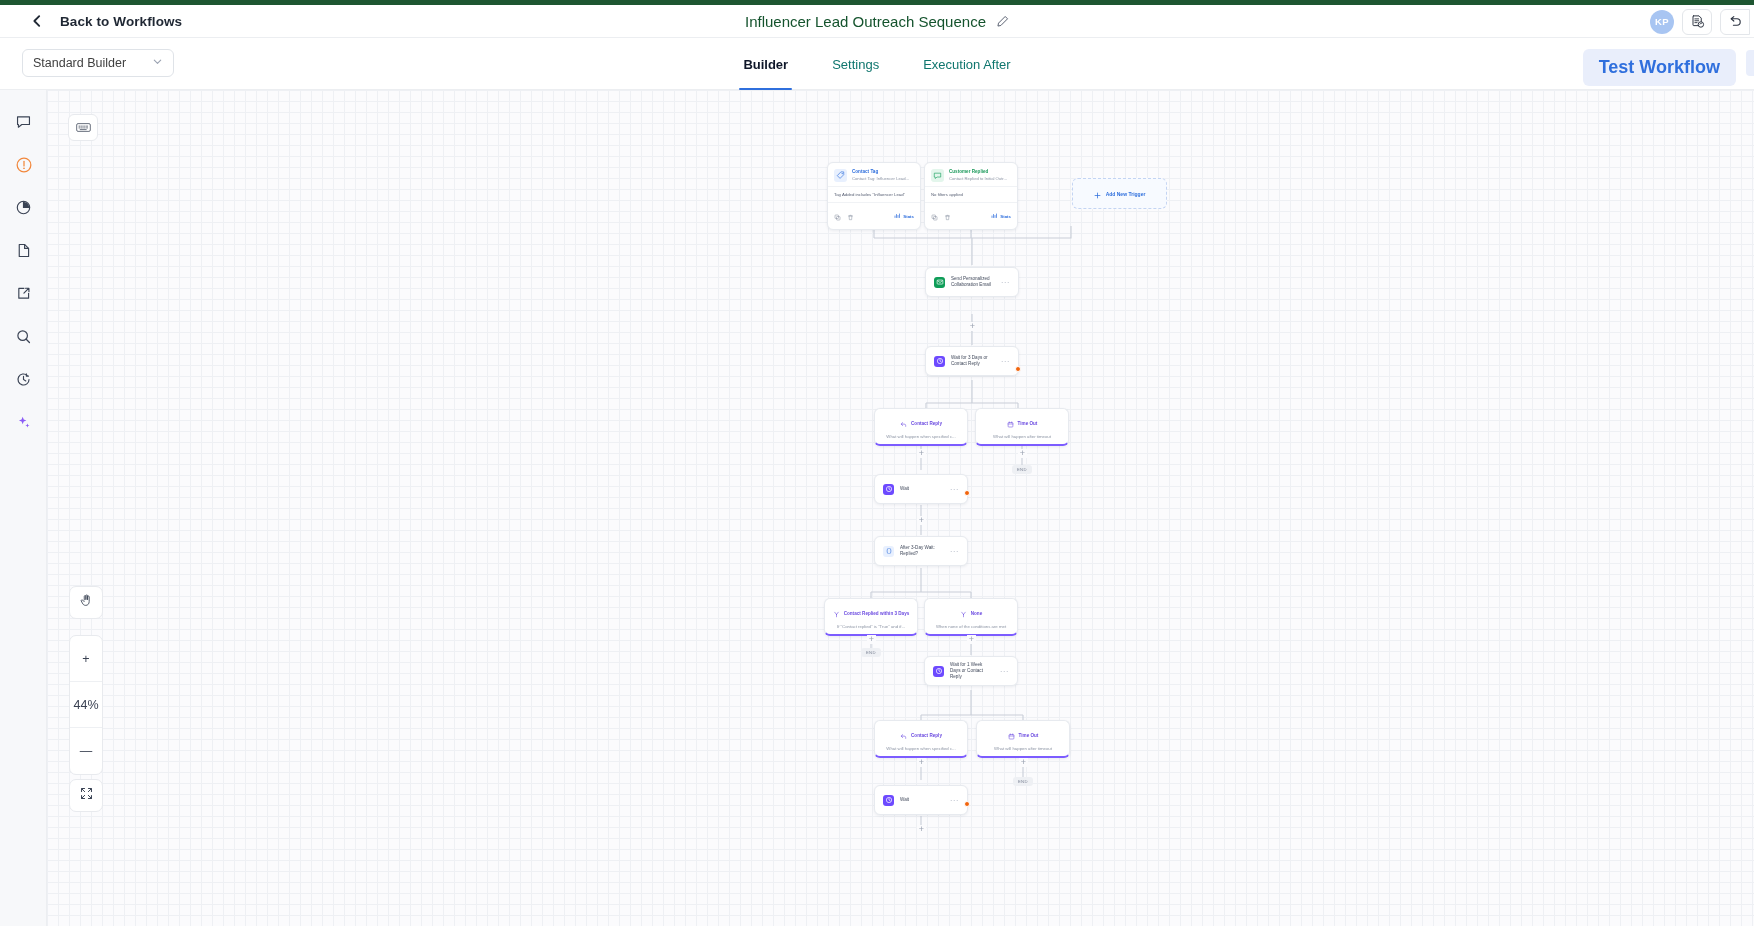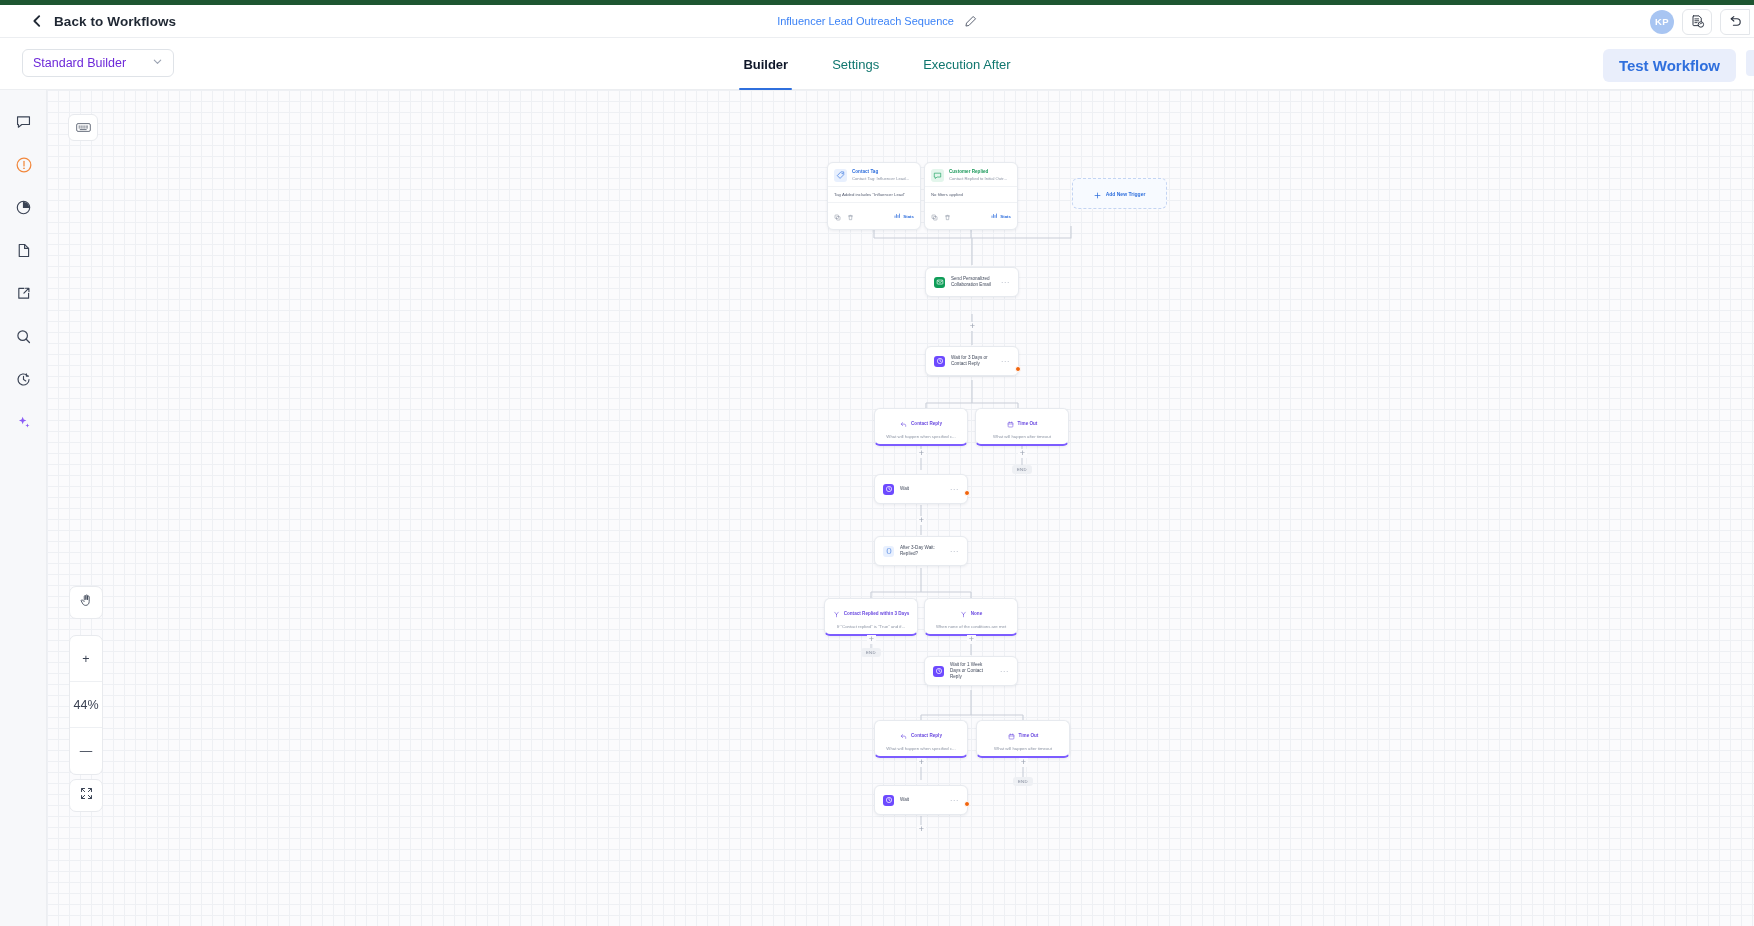--- a/index.html
+++ b/index.html
@@ -21,33 +21,33 @@
 
   
   .header {
     position: absolute; top: 5px; left: 0;
     width: 1754px; height: 33px;
     background: #ffffff;
     border-bottom: 1px solid #eceef1;
     display: flex; align-items: center;
   }
   .back-link {
-    display: flex; align-items: center; gap: 10px;
+    display: flex; align-items: center; gap: 16px;
     margin-left: 30px;
     cursor: pointer;
   }
   .back-chevron { width: 14px; height: 14px; display: block; }
   .back-label { font-size: 13.5px; font-weight: 700; color: #1f2733; letter-spacing: .1px; }
 
   .header-center {
     position: absolute; left: 0; right: 0; top: 0; bottom: 0;
     display: flex; align-items: center; justify-content: center; gap: 10px;
     pointer-events: none;
   }
-  .wf-title { font-size: 11px; font-weight: 400; color: #3b82f6; pointer-events: auto; }
+  .wf-title { font-size: 15px; font-weight: 400; color: #14532d; pointer-events: auto; }
   .pencil-btn { pointer-events: auto; cursor: pointer; display:flex; }
 
   .header-right {
     position: absolute; right: 0; top: 0; height: 33px;
     display: flex; align-items: center; gap: 8px; padding-right: 6px;
   }
   .avatar {
     width: 24px; height: 24px; border-radius: 50%;
     background: #a8c5f2; color: #fff;
     font-size: 9.5px; font-weight: 700;
@@ -69,41 +69,41 @@
     border-bottom: 1px solid #eceef1;
   }
   .builder-select {
     position: absolute; left: 22px; top: 11px;
     width: 152px; height: 28px;
     border: 1px solid #dfe3e8; border-radius: 6px;
     background: #fff;
     display: flex; align-items: center; justify-content: space-between;
     padding: 0 10px; cursor: pointer;
   }
-  .builder-select span { font-size: 12.5px; color: #6d28d9; }
+  .builder-select span { font-size: 12.5px; color: #404040; }
 
   .tabs {
     position: absolute; left: 0; right: 0; top: 0; height: 52px;
     display: flex; align-items: center; justify-content: center; gap: 0;
   }
   .tab {
     font-size: 13px; color: #0f766e; padding: 0 22px;
     height: 52px; display: flex; align-items: center; cursor: pointer;
     position: relative;
   }
   .tab.active { color: #0f172a; font-weight: 700; }
   .tab.active::after {
     content: ""; position: absolute; left: 18px; right: 18px; bottom: 0;
     height: 2.5px; background: #2f6fdd; border-radius: 2px;
   }
 
   .test-btn {
     position: absolute; right: 18px; top: 11px;
     background: #e9eefb; color: #2f6fdd;
-    font-size: 15px; font-weight: 700;
+    font-size: 18px; font-weight: 700;
     border: none; border-radius: 6px;
     padding: 8px 16px; cursor: pointer;
   }
   .right-edge-btn {
     position: absolute; right: 0; top: 12px;
     width: 8px; height: 26px; background: #e9eefb;
     border-radius: 4px 0 0 4px;
   }
 
   

